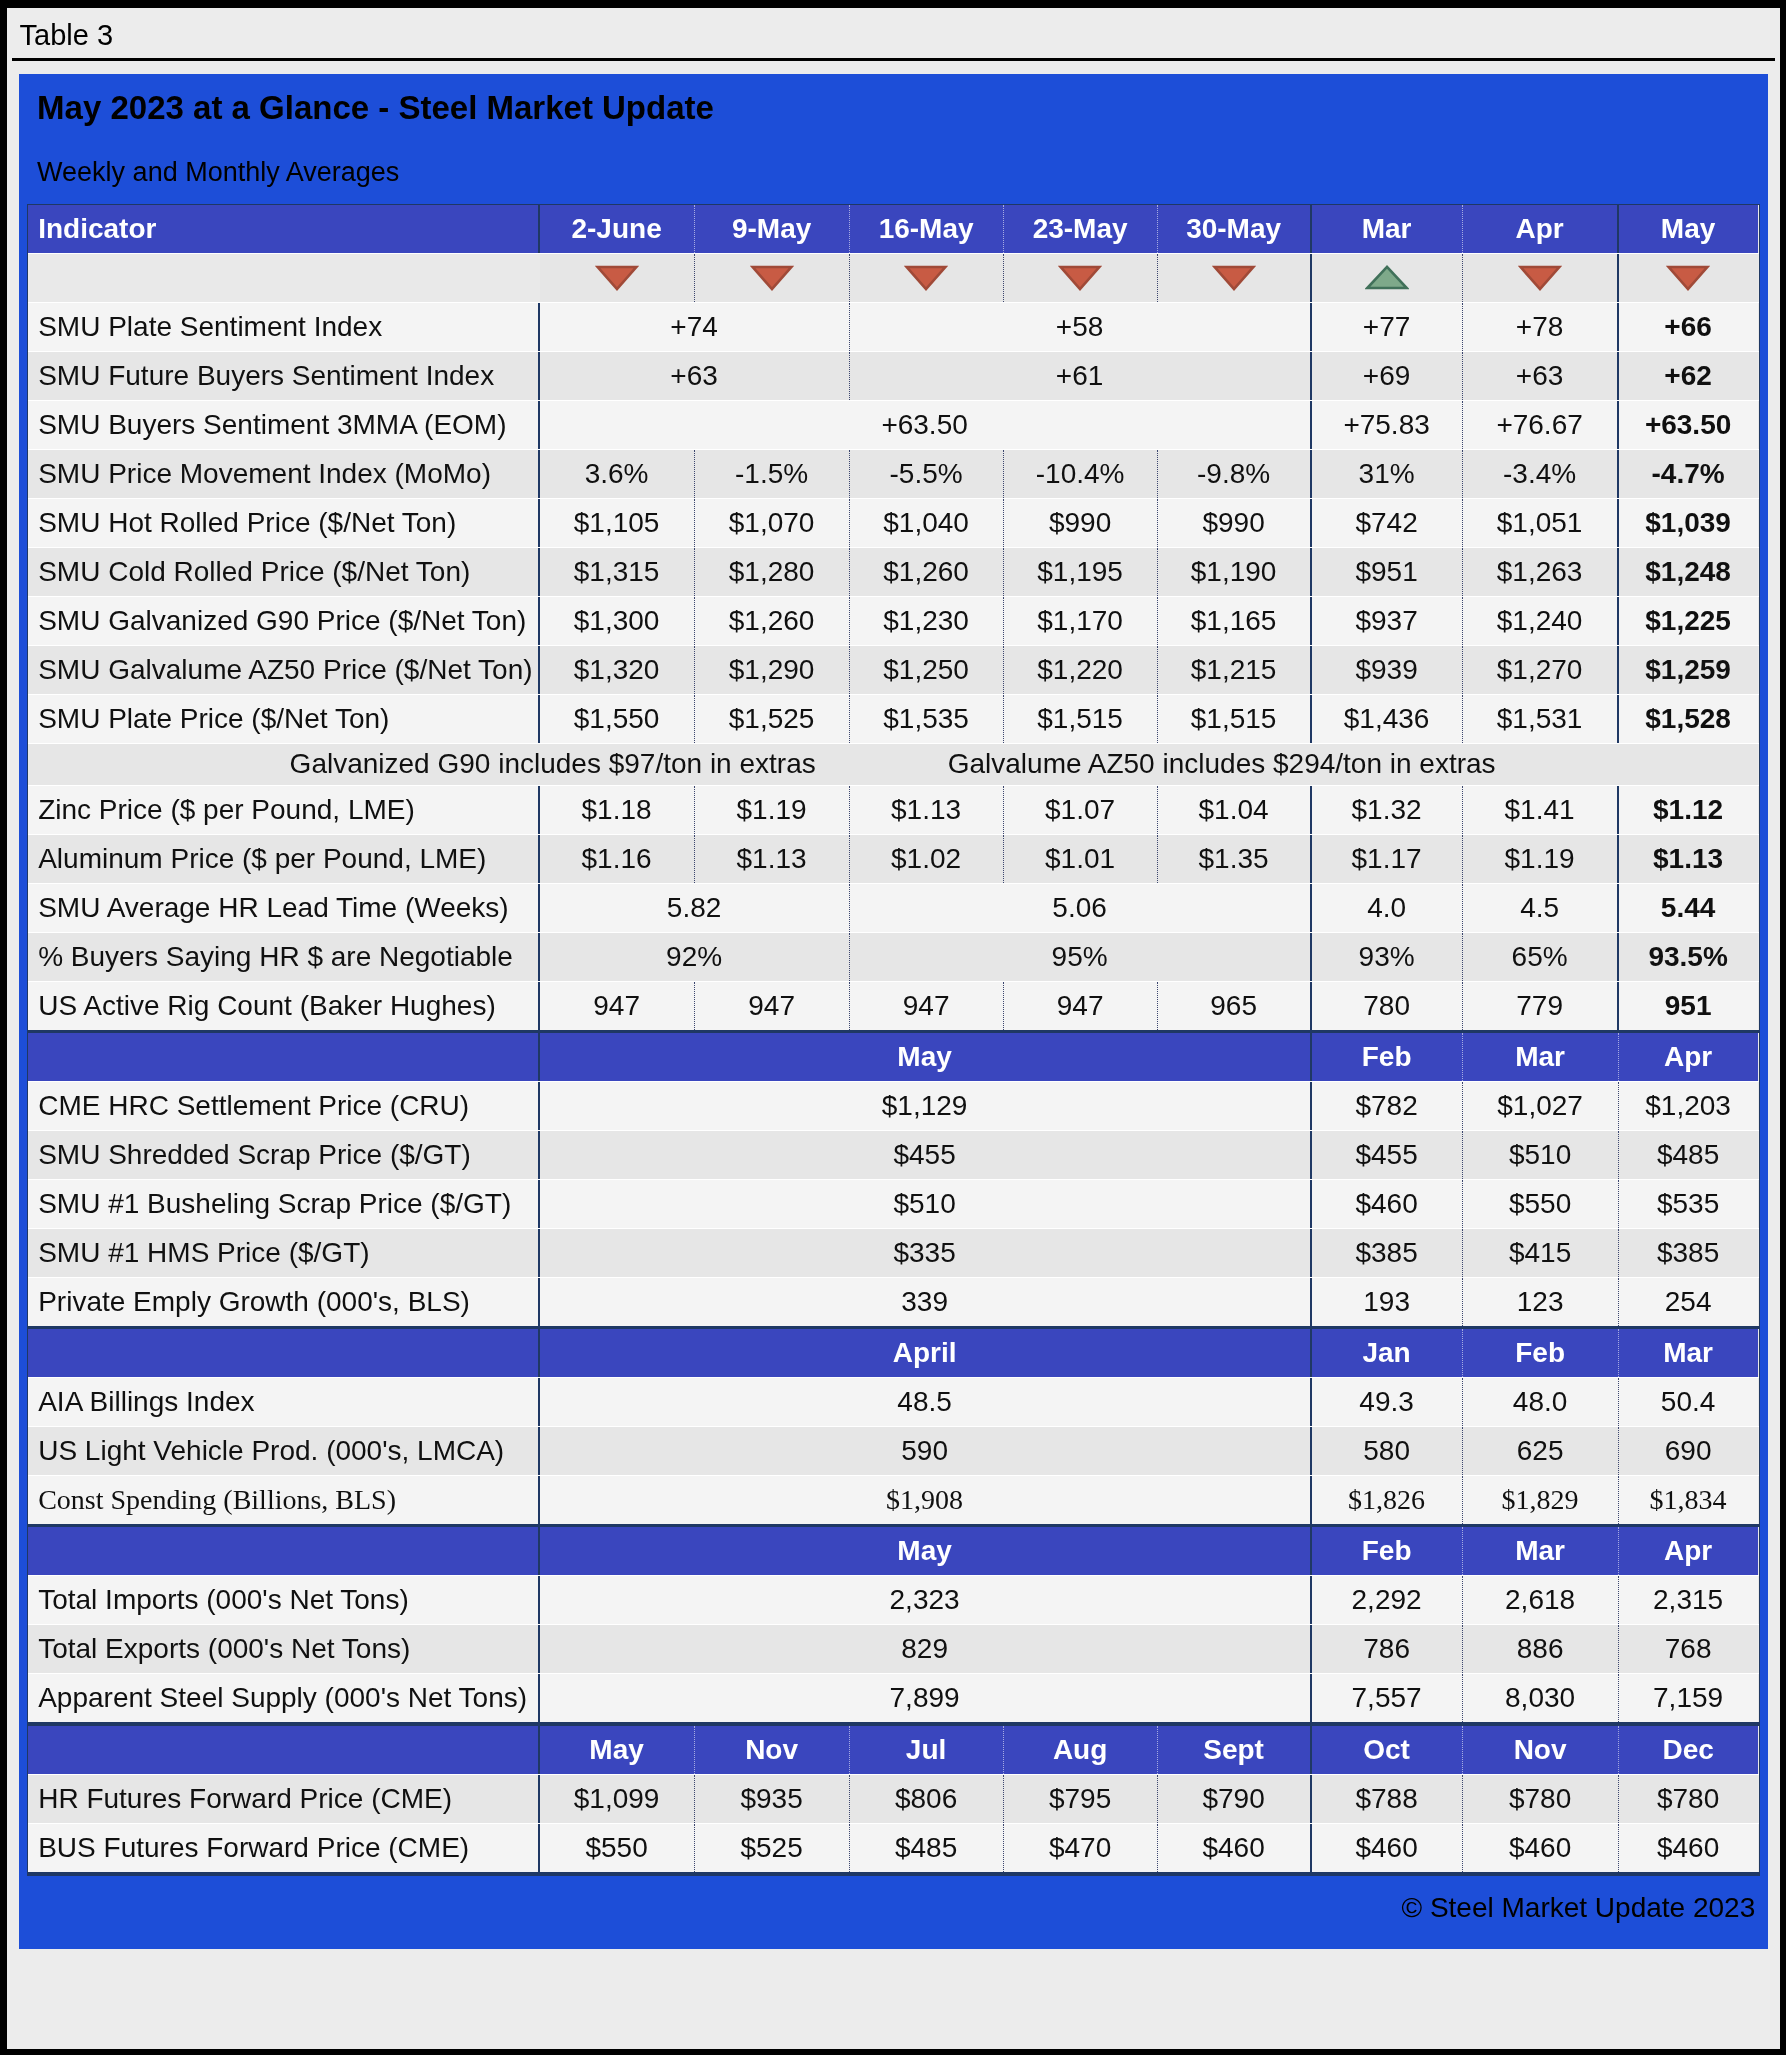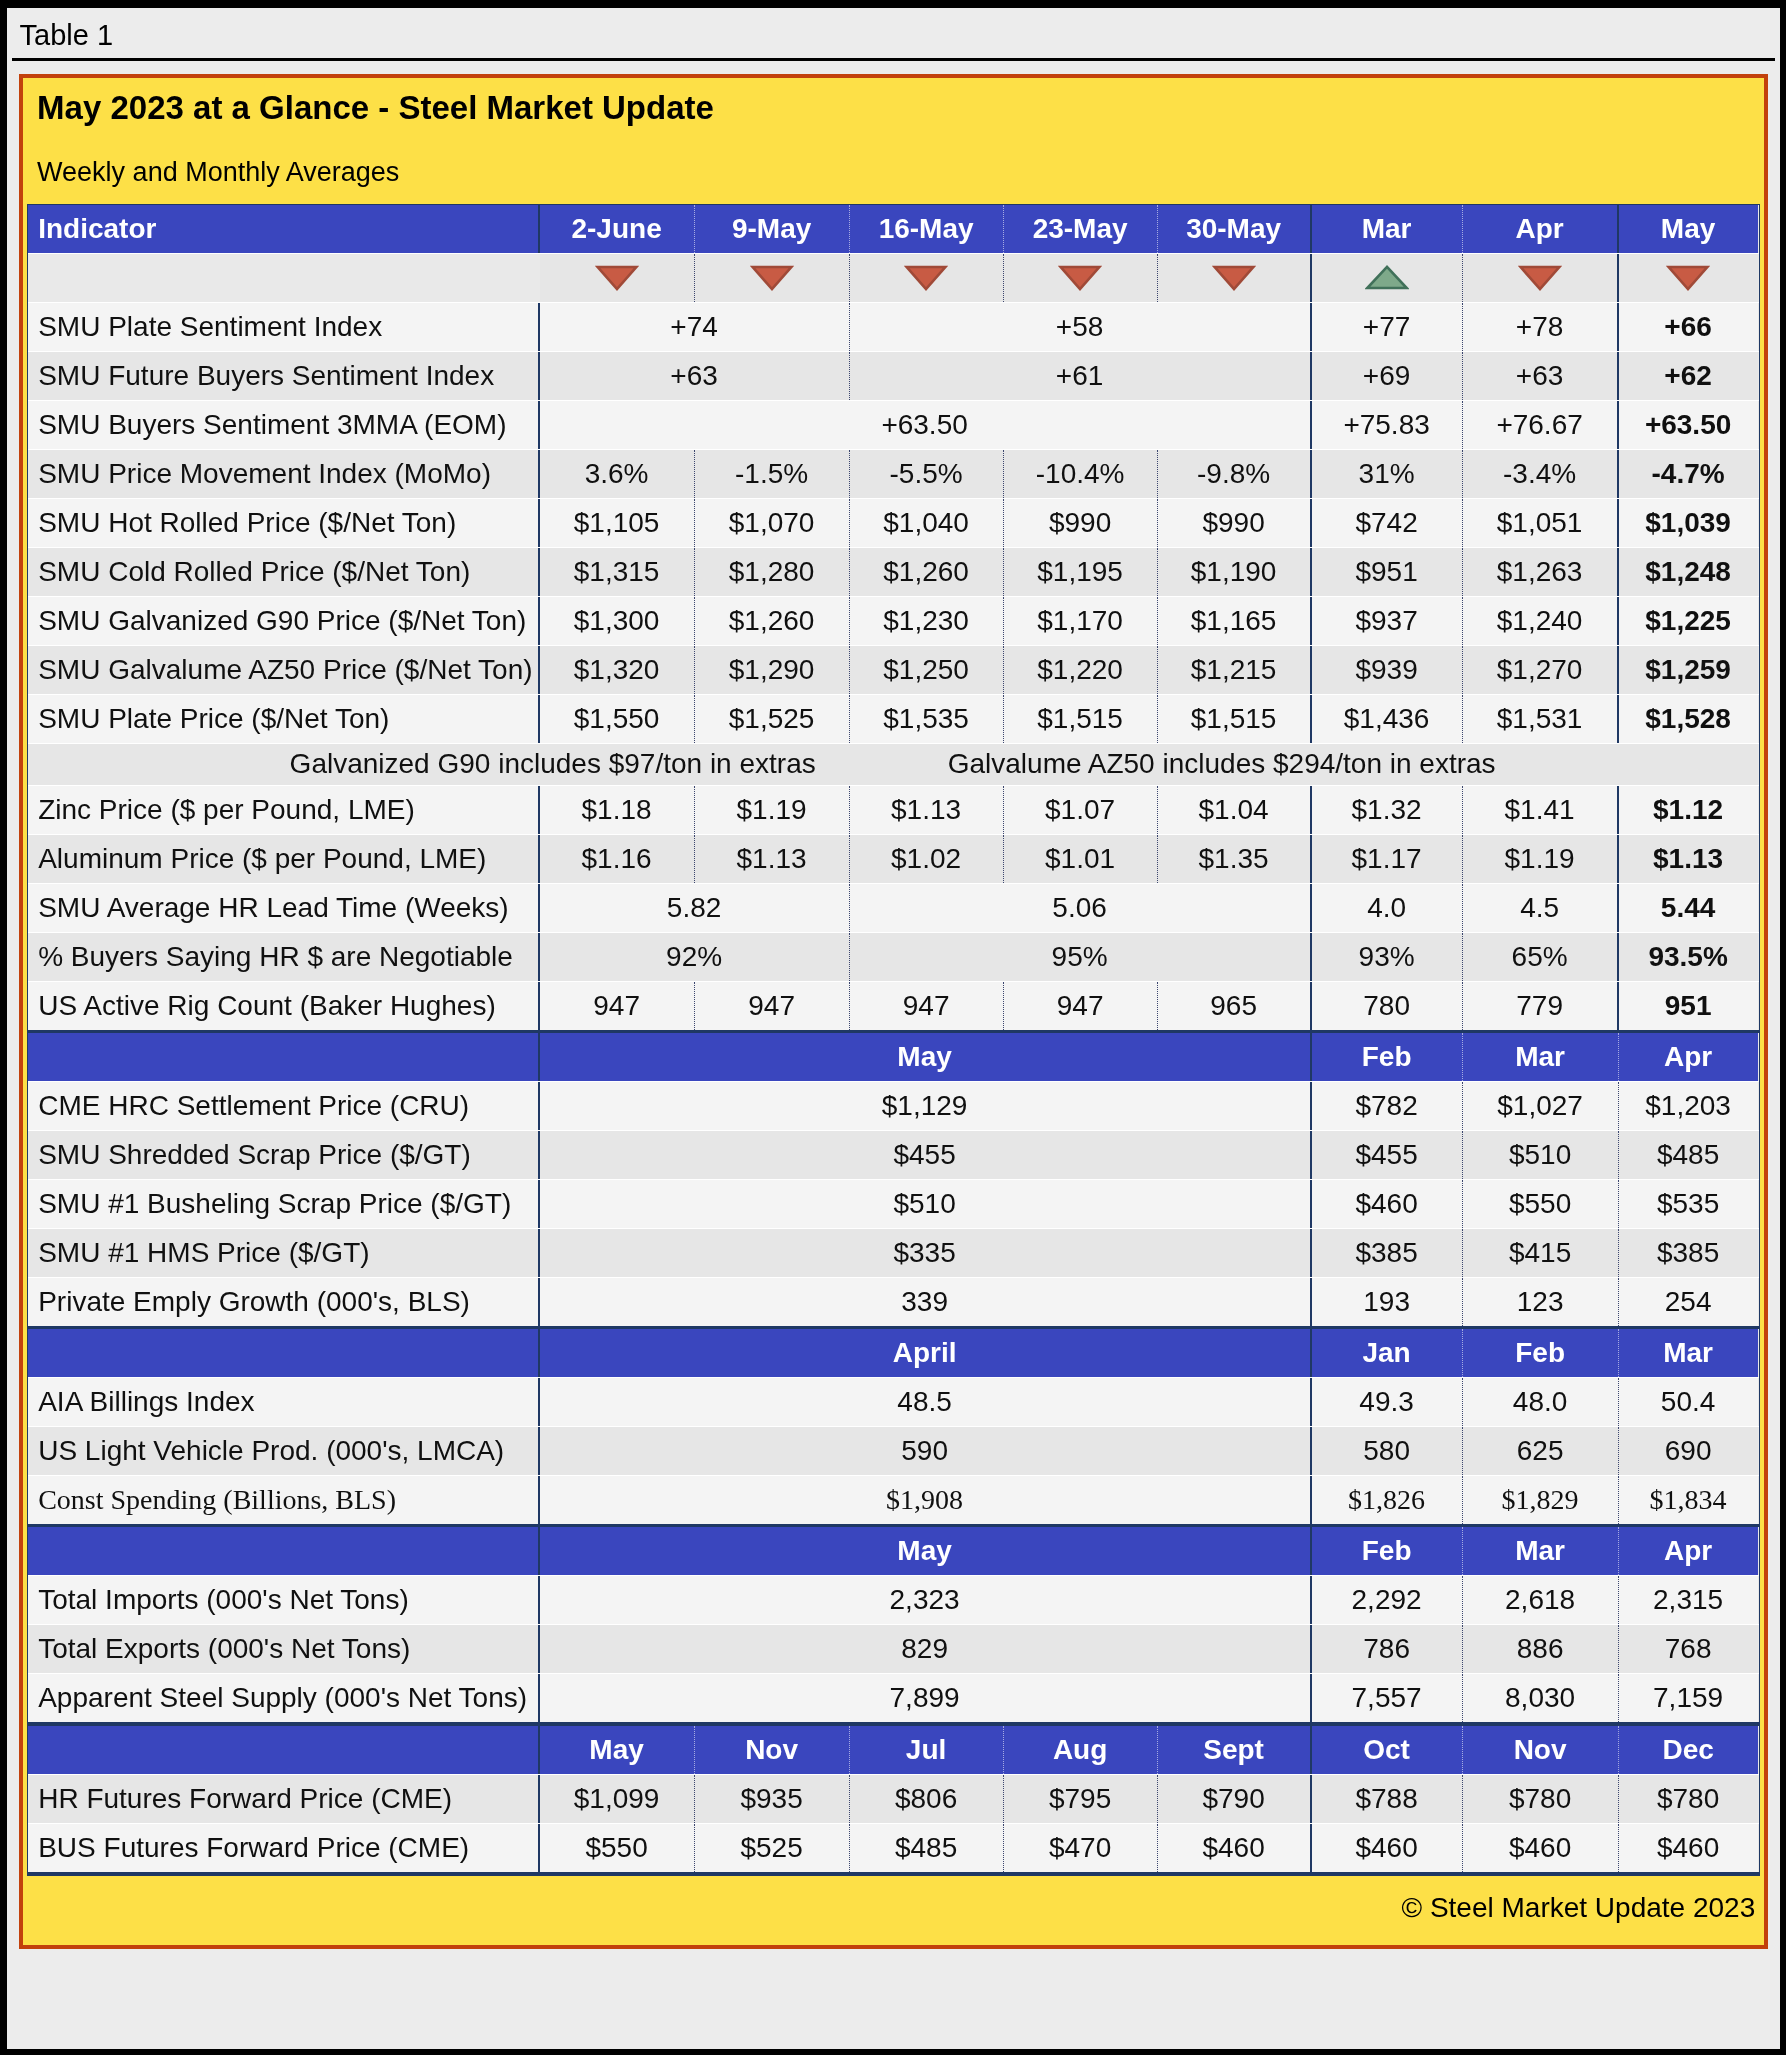--- a/index.html
+++ b/index.html
@@ -14,21 +14,21 @@
     position:absolute;left:6.6px;right:6.6px;top:8px;bottom:6.6px;
     background:#ECECEC;
   }
   .tab-band{height:50px;}
   .tab-label{
     font-size:29px;color:#000;padding:10.6px 0 0 13px;
   }
   .top-rule{height:3.3px;background:#000;margin:0 5.3px;}
   .panel{
     position:absolute;left:12px;right:12px;top:66px;bottom:100px;
-    background:#fde047;border:4px solid #c2410c;
+    background:#1d4ed8;border:4px solid #1d4ed8;
     overflow:hidden;
   }
   .title{
     font-size:33px;font-weight:bold;color:#000;
     margin:0;padding:10.6px 0 0 14.5px;
   }
   .subtitle{
     font-size:27px;color:#000;
     margin:30px 0 0 14.5px;
   }
@@ -65,21 +65,21 @@
     text-align:right;font-size:28px;color:#000;
     margin-top:16px;padding-right:9.2px;
   }
   .tri{display:block;}
 </style>
 </head>
 <body>
 
 <div class="page">
   <div class="tab-band">
-    <div class="tab-label">Table 1</div>
+    <div class="tab-label">Table 3</div>
   </div>
   <div class="top-rule"></div>
   <div class="panel">
     <h1 class="title">May 2023 at a Glance - Steel Market Update</h1>
     <div class="subtitle">Weekly and Monthly Averages</div>
     <div class="tbl">
         <div class="row blue" style="grid-template-columns: 512px 155px 155px 154px 154px 154px 151px 156px 139px;">
           <div class="cell lab sr" style="grid-column: 1 / span 1;">Indicator</div>
           <div class="cell dr" style="grid-column: 2 / span 1;">2-June</div>
           <div class="cell dr" style="grid-column: 3 / span 1;">9-May</div>

